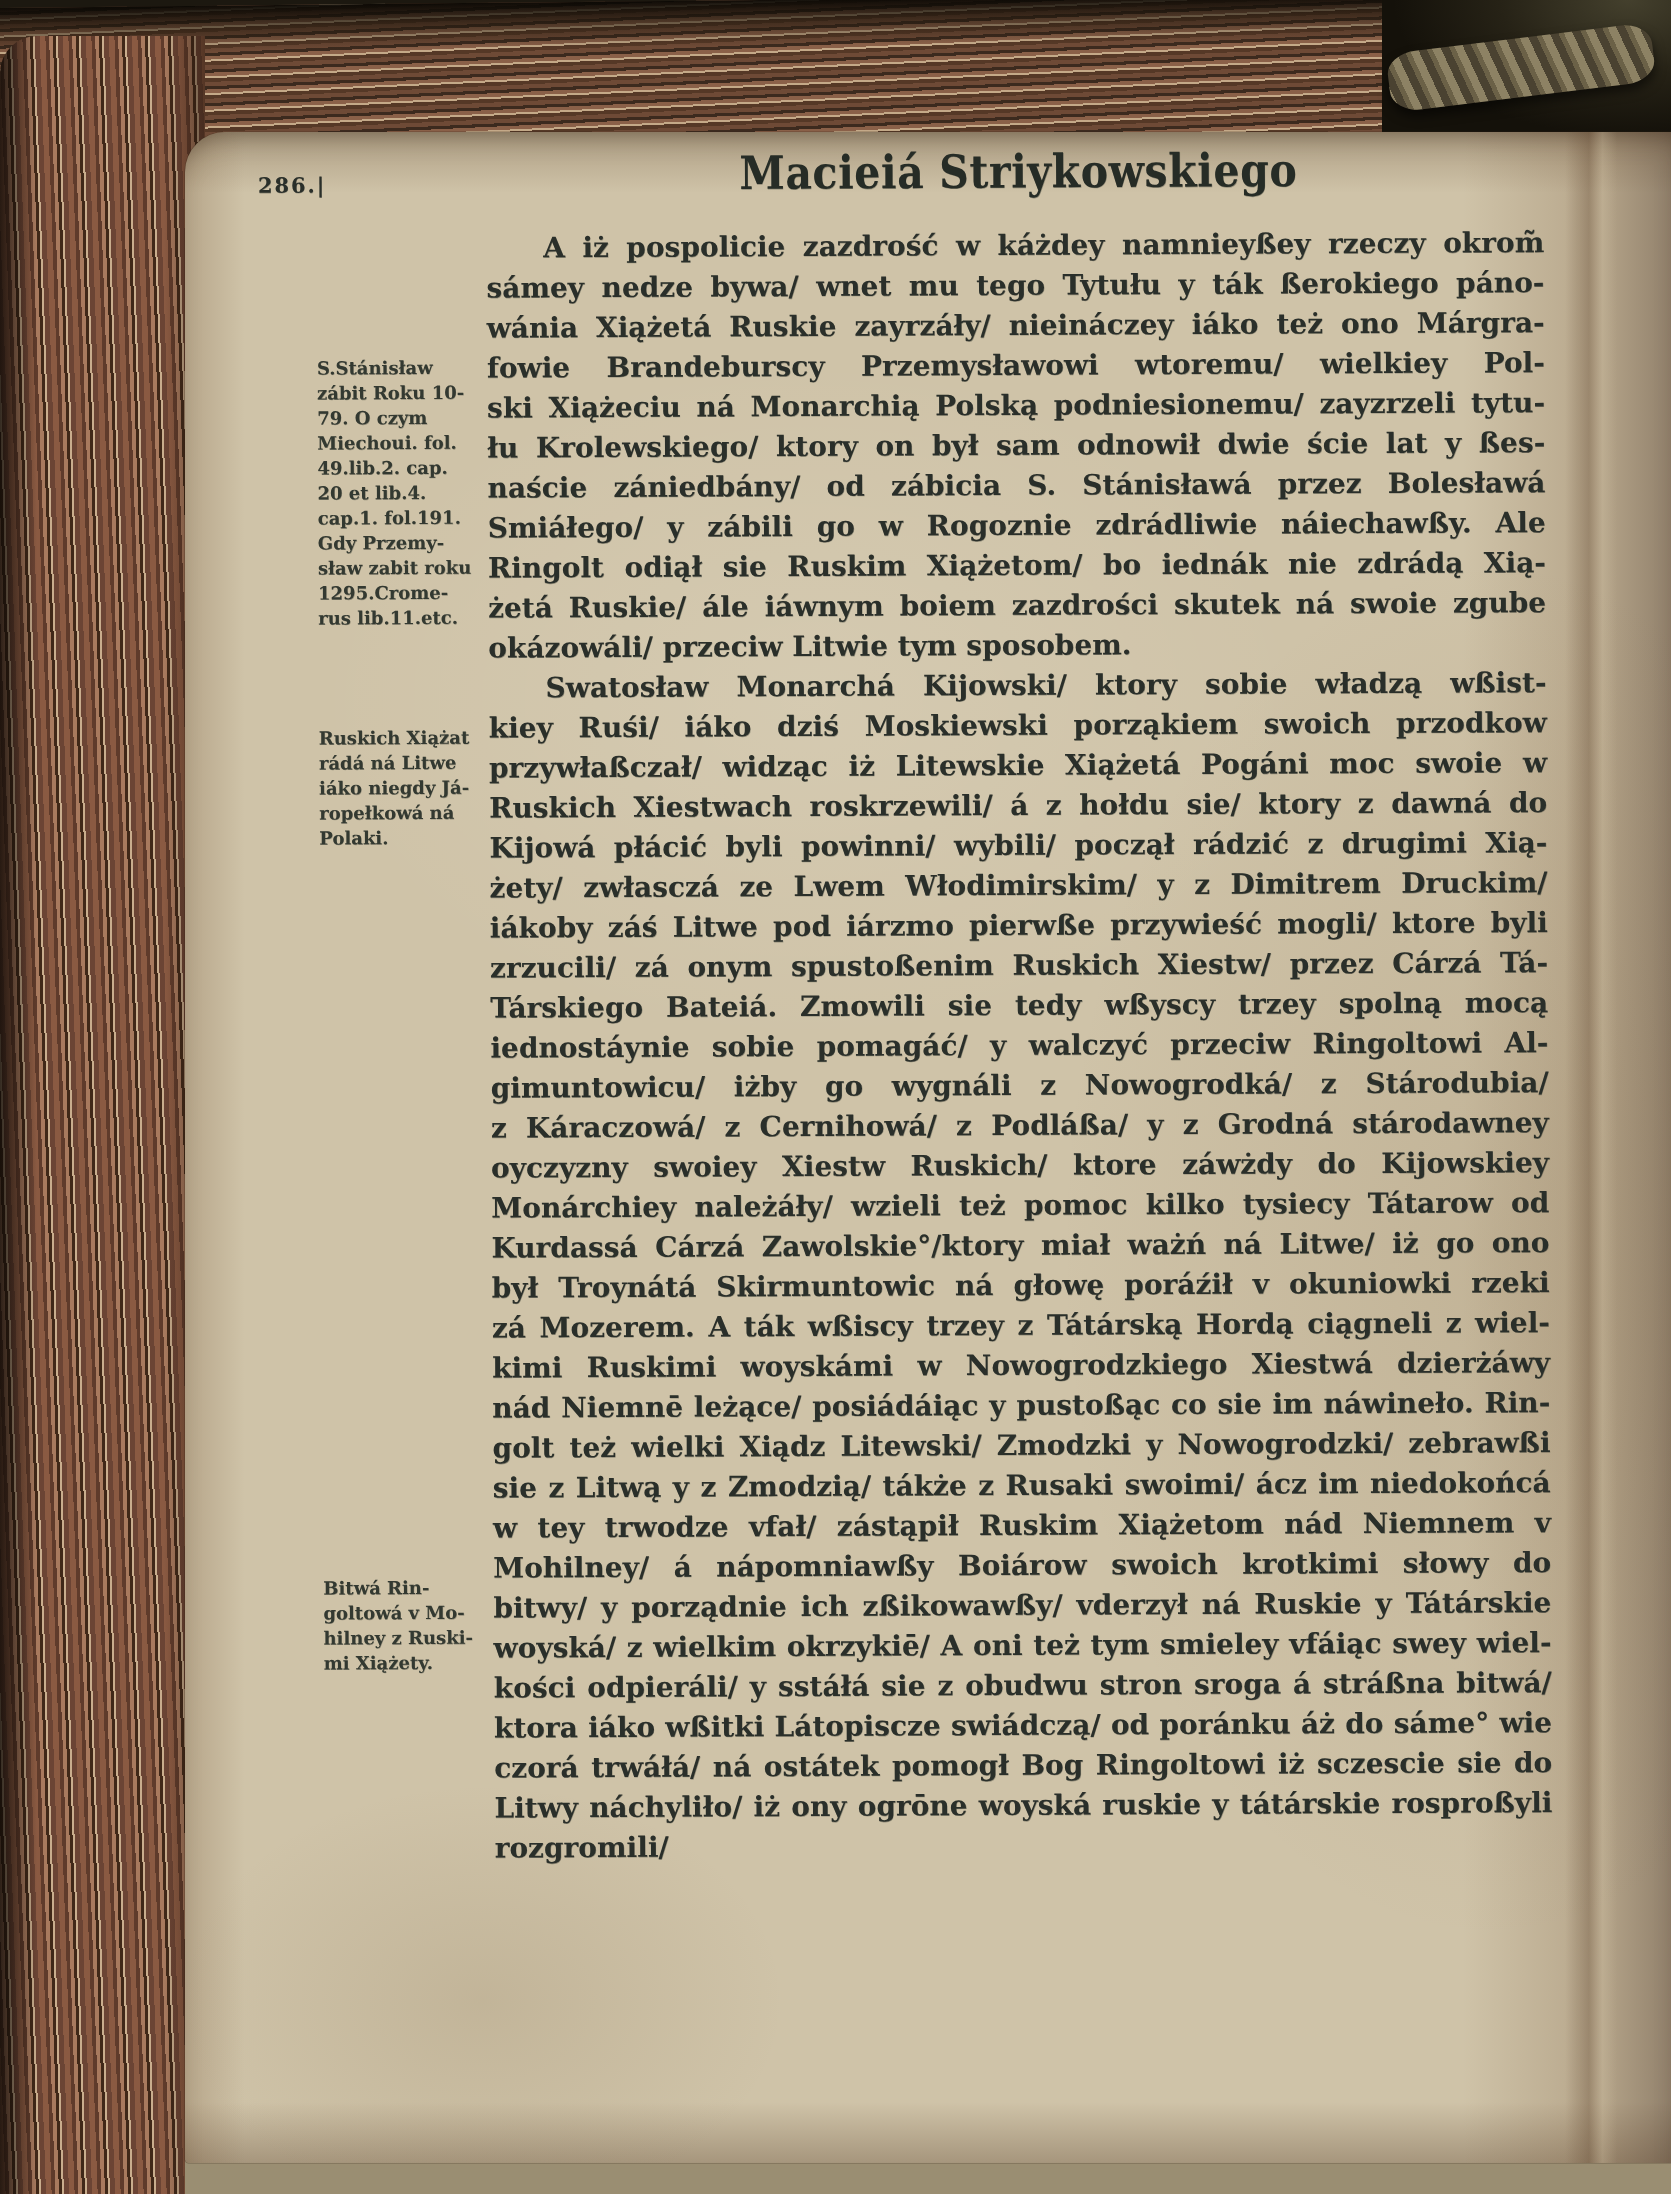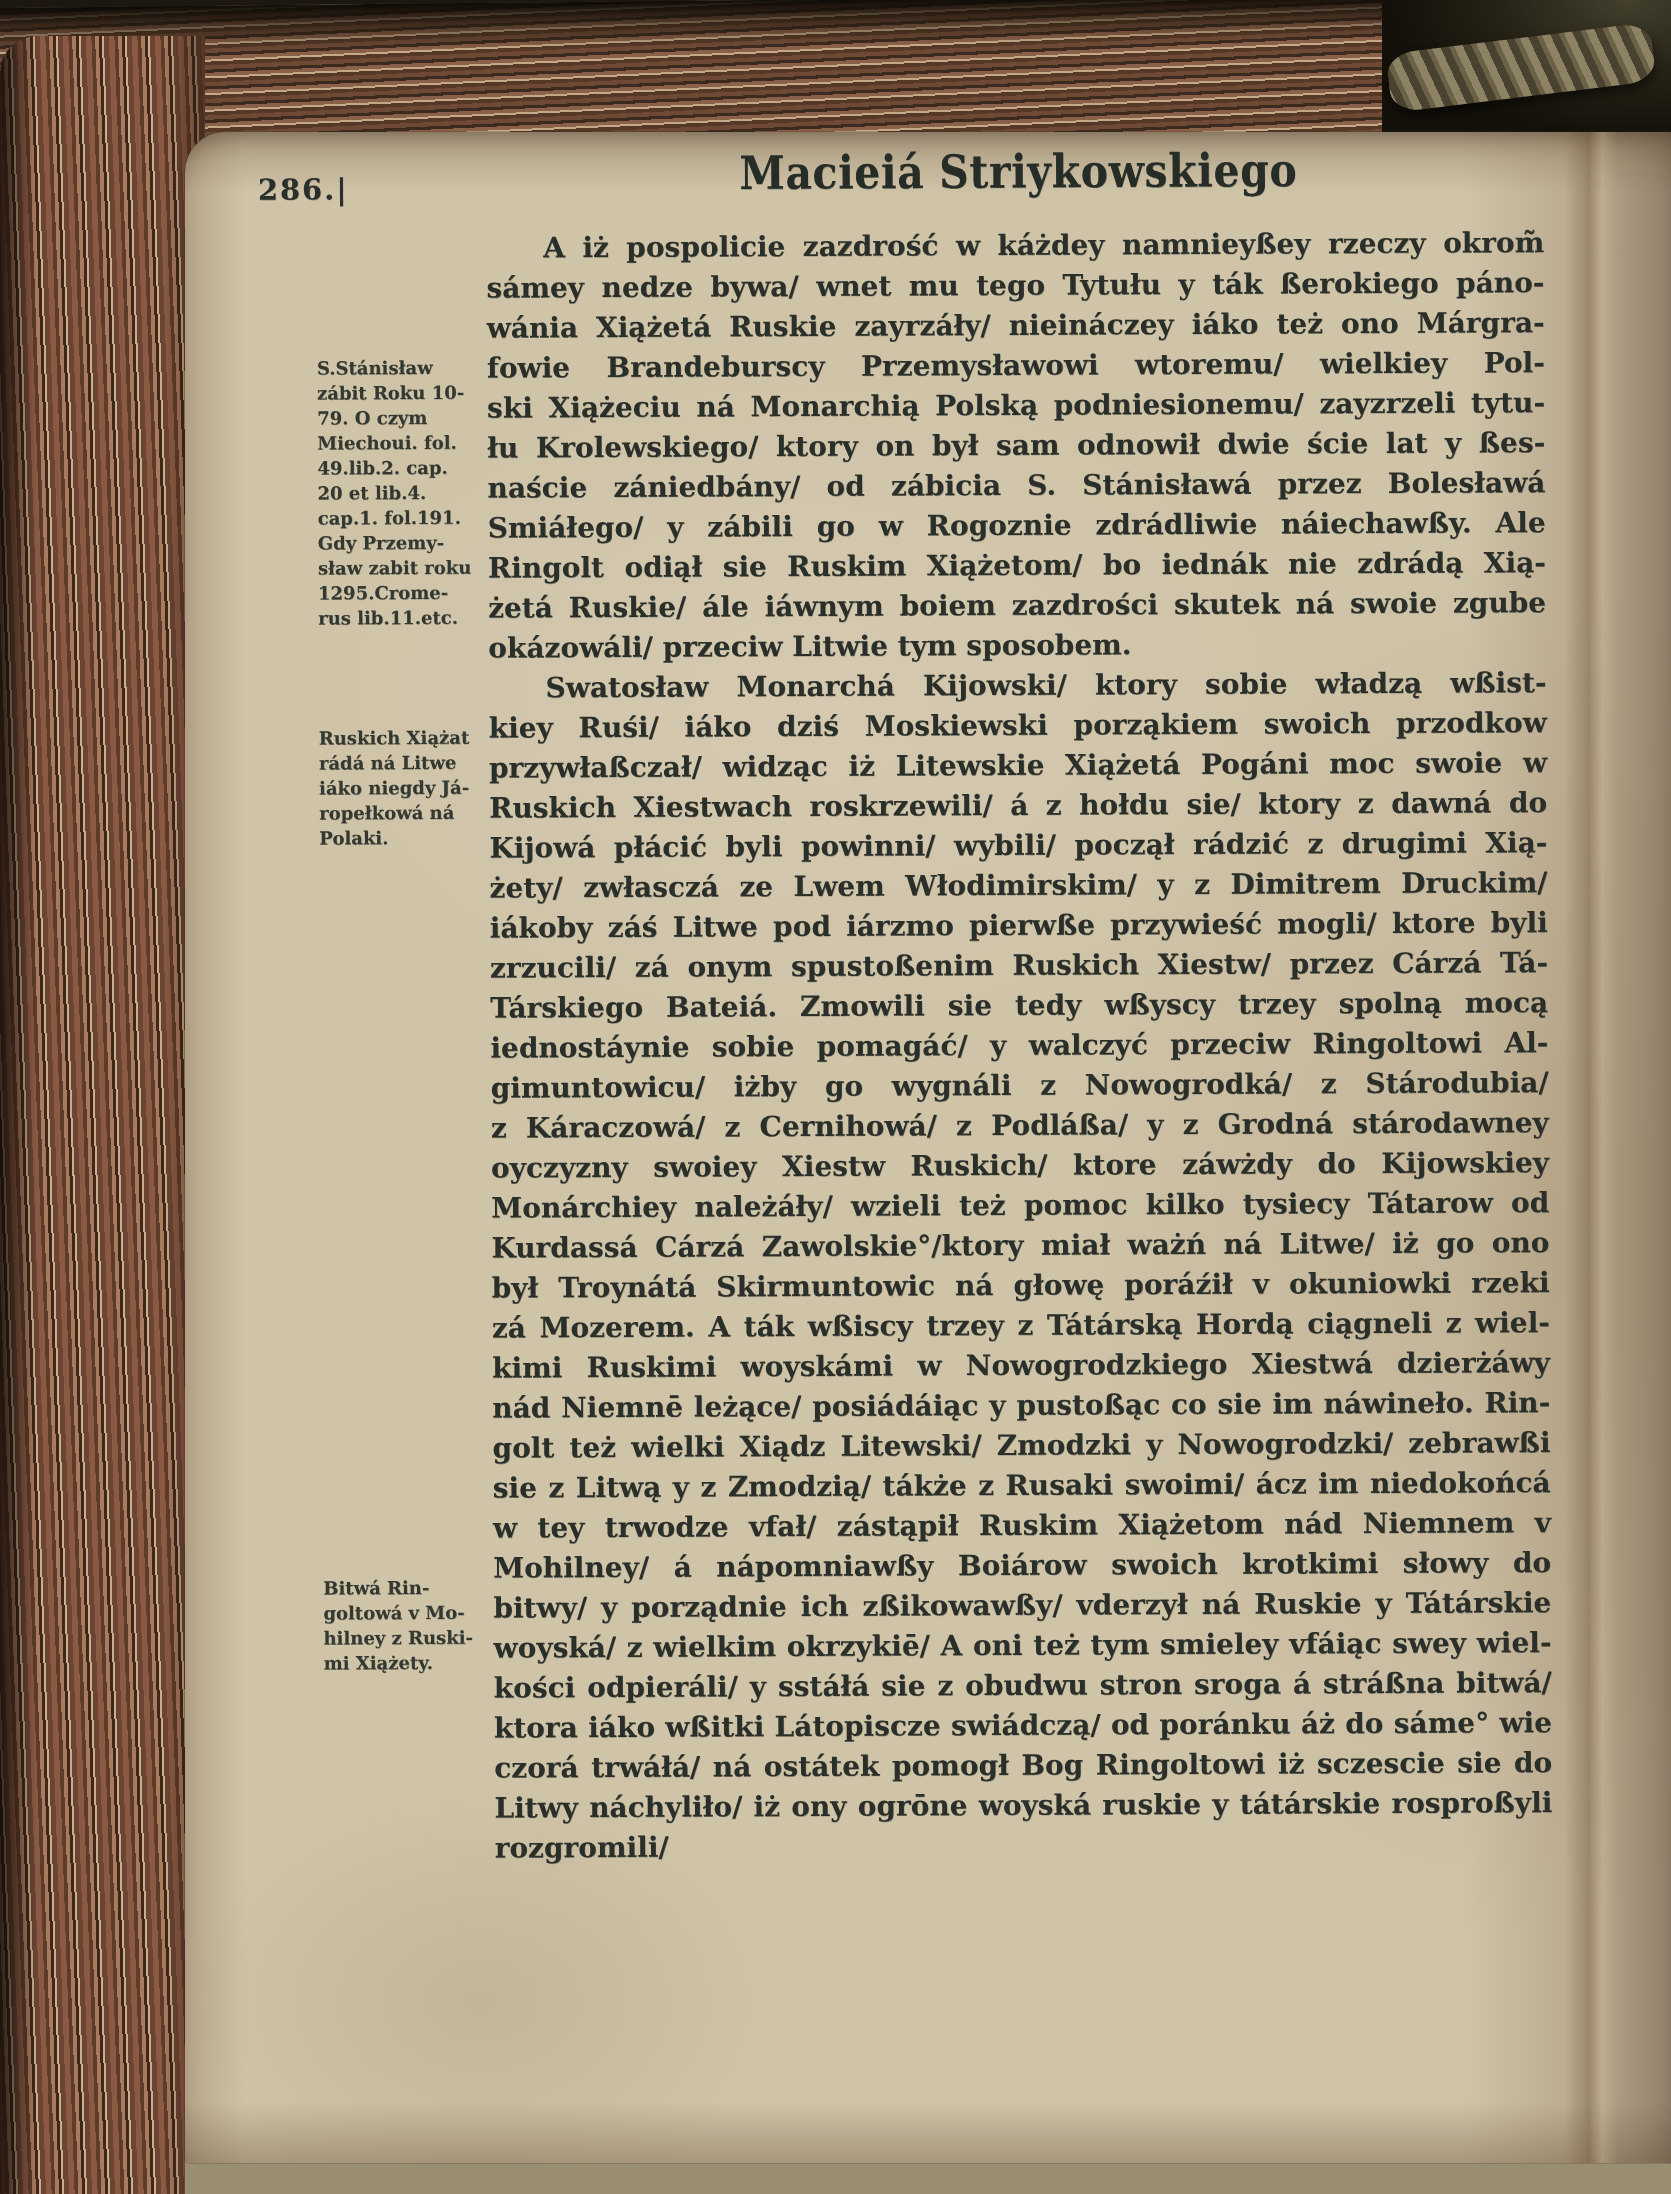--- a/index.html
+++ b/index.html
@@ -35,21 +35,21 @@
       #cfc3a8;
     border-radius:40px 0 0 3.7px;
     box-shadow:inset 0 16px 27px -15px rgba(55,38,22,.55), 0 0 0 0.6px rgba(50,35,20,.4);}
   .crease{position:absolute;right:54px;top:0;width:52px;height:100%;
     background:linear-gradient(90deg,rgba(0,0,0,0) 0%,rgba(92,66,44,.32) 46%,rgba(214,200,170,.25) 72%,rgba(0,0,0,0) 100%);}
 
   
   .content{position:absolute;left:0;top:0;width:100%;height:100%;color:#2a2f2a;
     transform:rotate(-.3deg);transform-origin:37px 74px;
     text-shadow:0.4px 0.6px 0.4px rgba(32,38,32,.35);}
-  .pageno{position:absolute;left:73px;top:41px;font-size:29px;font-weight:700;letter-spacing:1.9px;}
+  .pageno{position:absolute;left:73px;top:41px;font-size:21px;font-weight:700;letter-spacing:1.9px;}
   .title{position:absolute;left:395px;top:20px;width:877px;text-align:center;
     font-size:41px;font-weight:700;letter-spacing:0.6px;
     transform:scaleY(1.12);color:#262c26;}
   .margin-note{position:absolute;left:131px;width:193px;font-size:18px;line-height:25px;
     font-weight:700;color:#333931;}
   .mline{white-space:nowrap;}
   #note-0{top:224px;} #note-1{top:594px;} #note-2{top:1444px;}
   .bodytext{position:absolute;left:301px;top:98px;width:1058px;
     font-size:28px;line-height:40px;font-weight:700;}
   .tline{text-align:justify;text-align-last:justify;white-space:nowrap;}

